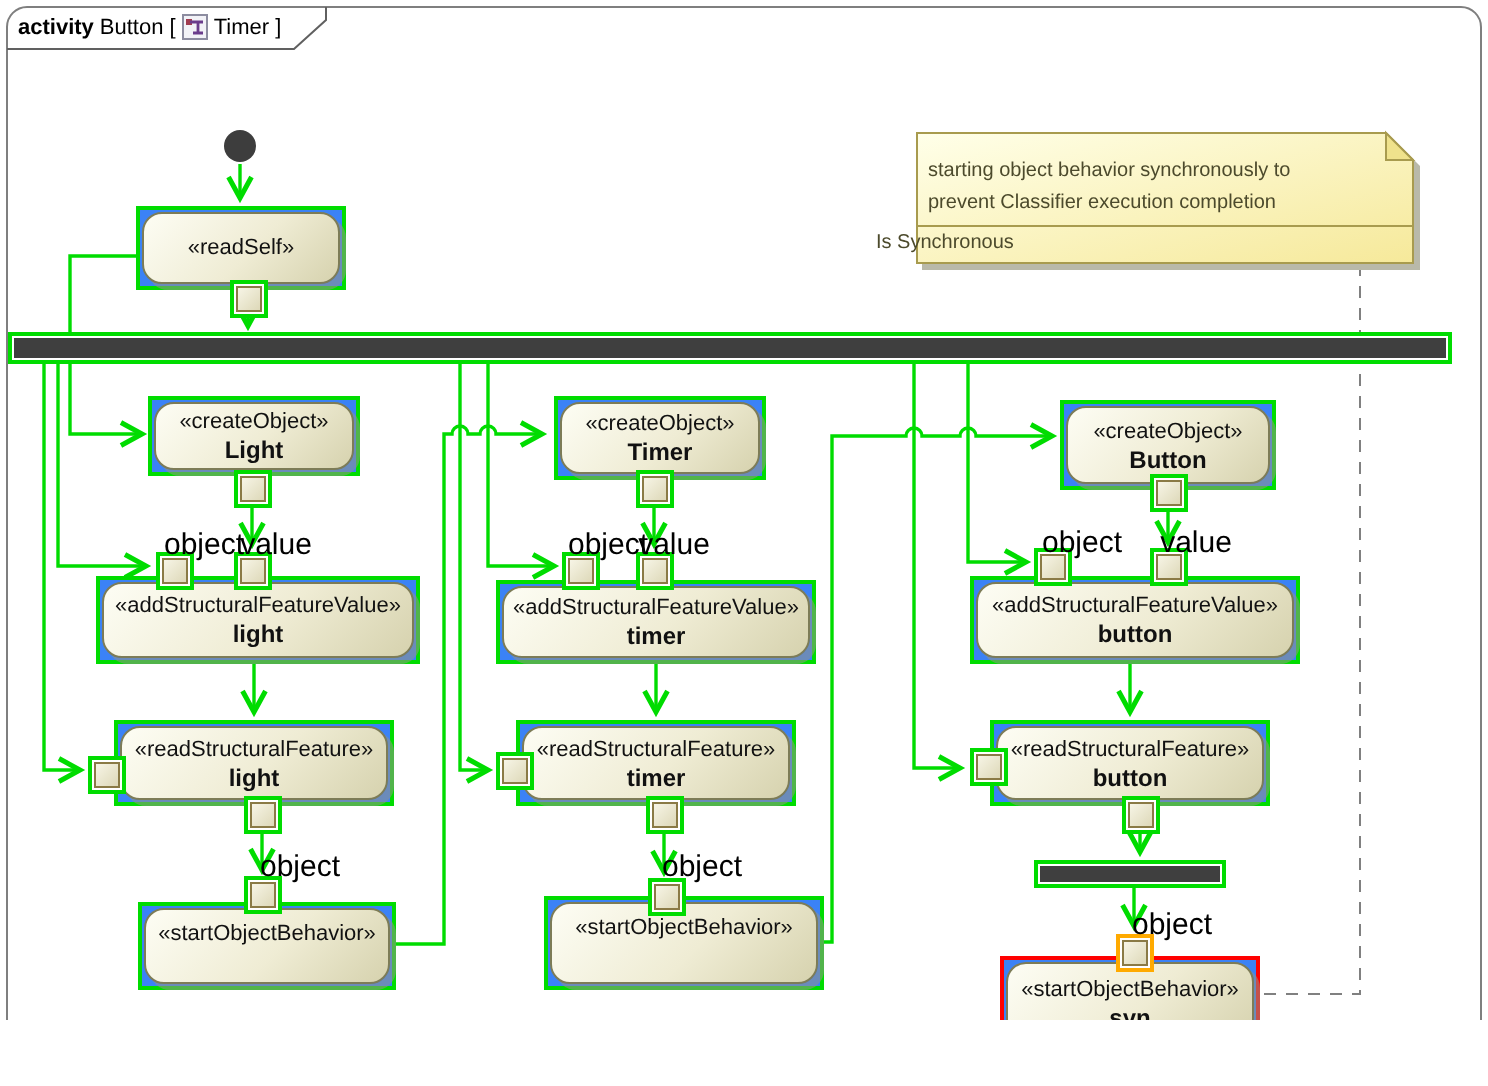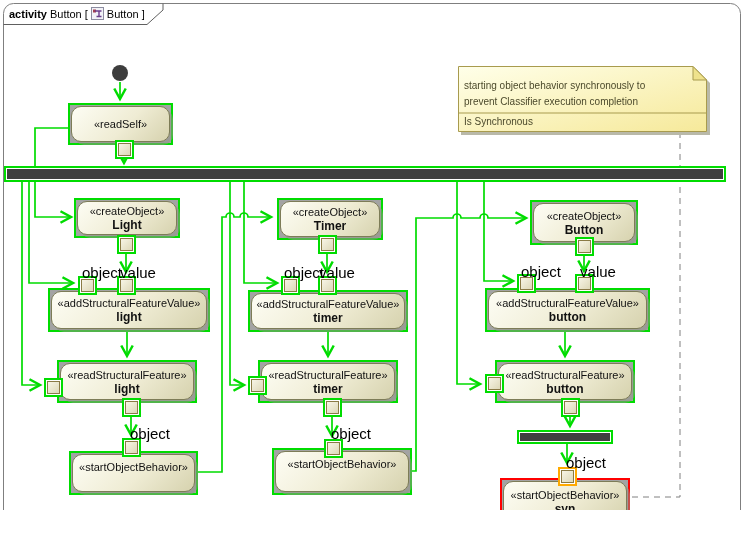--- a/index.html
+++ b/index.html
@@ -1,21 +1,21 @@
 <!DOCTYPE html>
 <html><head>
 <meta charset="utf-8">
 <style>
   html,body{margin:0;padding:0;background:#fff;}
   #app{position:relative;width:744px;height:510px;background:#fff;overflow:hidden;
        font-family:"Liberation Sans",sans-serif;-webkit-font-smoothing:none;}
   #edges{position:absolute;left:0;top:0;z-index:1;}
   
   .nsel{position:absolute;z-index:2;box-sizing:border-box;border:2px solid #00dc00;
-        background:#a3a3a3;padding:1px;display:flex;}
+        background:#3b82f6;padding:1px;display:flex;}
   .nsel.red{border-color:#ff0000;}
   .node{flex:1;box-sizing:border-box;border:1px solid #7d7c57;border-radius:10px;
         background:linear-gradient(135deg,#fdfdf4 0%,#efecd4 55%,#d6d2ae 100%);
         box-shadow:3px 3px 0 rgba(148,148,136,.55);
         display:flex;flex-direction:column;align-items:center;justify-content:center;
         color:#111;text-align:center;line-height:14px;}
   .node.top{justify-content:flex-start;padding-top:5px;}
   .stereo{font-size:11px;white-space:nowrap;}
   .nname{font-size:12px;font-weight:bold;white-space:nowrap;}
   
@@ -93,26 +93,26 @@
   </svg>
 
   <div class="tabtext">
     <b>activity</b>
     <span>Button [</span>
     <svg width="13" height="13" viewBox="0 0 13 13">
       <rect x="0.5" y="0.5" width="12" height="12" fill="#f2f2f7" stroke="#8c8ca0"></rect>
       <rect x="2" y="2.5" width="3" height="3" fill="#a03c50"></rect>
       <path d="M4,4 L10.5,4 M8,4 L8,9.5 M5.5,9.5 L10.5,9.5" fill="none" stroke="#6a3c8c" stroke-width="1.4"></path>
     </svg>
-    <span>Button ]</span>
+    <span>Timer ]</span>
   </div>
 
   <div class="notetxt" style="left:464px;top:80px;">starting object behavior synchronously to</div>
   <div class="notetxt" style="left:464px;top:96px;">prevent Classifier execution completion</div>
-  <div class="notetxt" style="left:464px;top:116px;">Is Synchronous</div>
+  <div class="notetxt" style="left:438px;top:116px;">Is Synchronous</div>
 
   <div class="initial" style="left:112px;top:65px;"></div>
 
   <div class="bar" style="left:4px;top:166px;width:722px;height:16px;">
       <i></i>
     </div>
   <div class="bar" style="left:517px;top:430px;width:96px;height:14px;">
       <i></i>
     </div>
 

